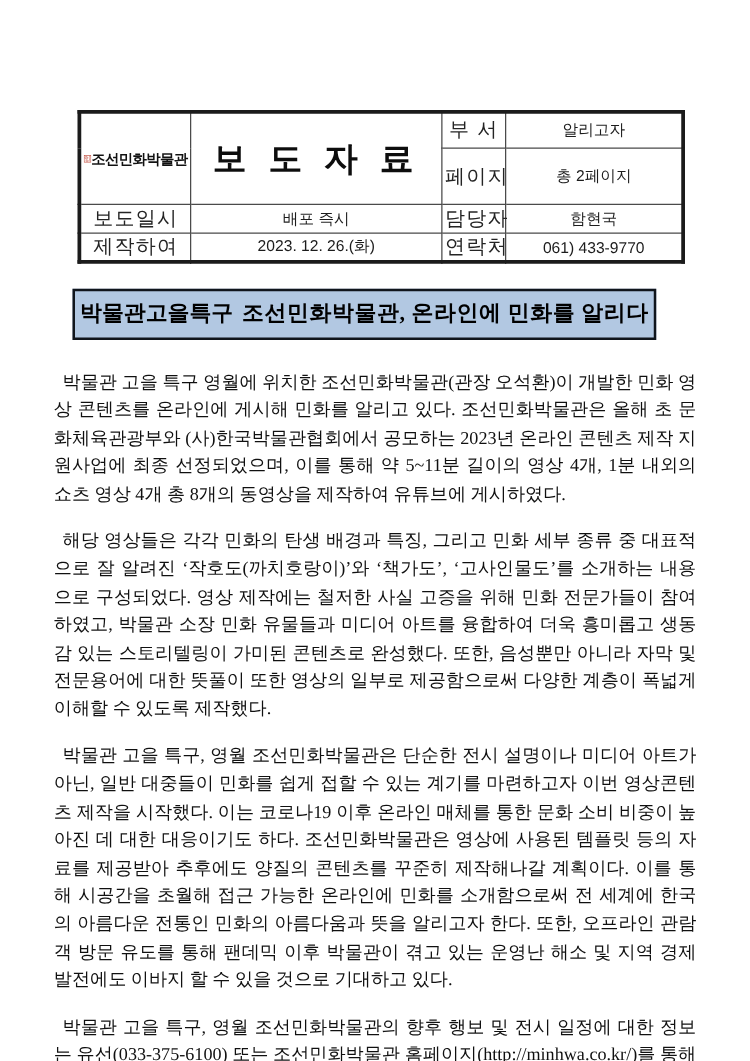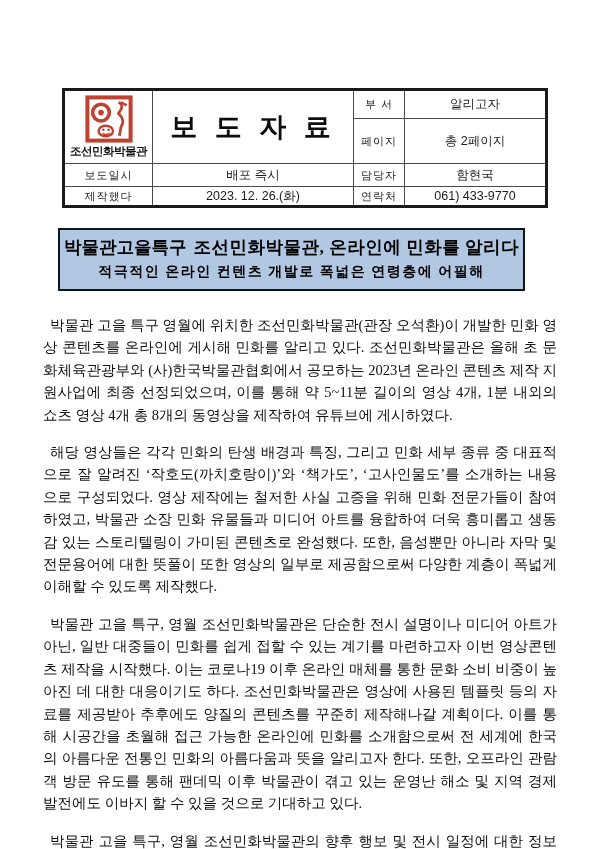--- a/index.html
+++ b/index.html
@@ -21,31 +21,31 @@
   }
   table.header-table td{
     border:1px solid #4a4a4a;
     text-align:center;vertical-align:middle;padding:0 2px;
   }
   tr.r1{height:29px;}
   tr.r2{height:45px;}
   tr.r3{height:23px;}
   tr.r4{height:20px;}
   td.logo-cell{padding:3px 0 2px;}
-  .seal-wrap{display:flex;flex-direction:column;align-items:center;justify-content:center;}
+  .seal-wrap{display:flex;flex-direction:row;align-items:center;justify-content:center;}
   .museum-name{
     font-size:11.5px;font-weight:700;letter-spacing:-0.5px;color:#111;margin-top:1px;
     white-space:nowrap;
   }
   td.doc-title{
     font-size:27px;font-weight:700;letter-spacing:5px;color:#0d0d0d;
     white-space:nowrap;
     margin-left:12px;
   }
-  td.lbl{font-size:11px;color:#242424;letter-spacing:1px;white-space:nowrap;}
+  td.lbl{font-size:16px;color:#242424;letter-spacing:1px;white-space:nowrap;}
   td.val{font-size:12.5px;color:#1c1c1c;white-space:nowrap;}
   
   .headline-box{
     width:467px;margin:20px 0 0 58px;
     background:var(--headline-bg);
     border:2px solid #10151c;
     text-align:center;
     padding:5px 4px 7px;
   }
   .headline-line1{
@@ -108,33 +108,32 @@
         <td class="lbl">페이지</td>
         <td class="val">총 2페이지</td>
       </tr>
       <tr class="r3">
         <td class="lbl">보도일시</td>
         <td class="val">배포 즉시</td>
         <td class="lbl">담당자</td>
         <td class="val">함현국</td>
       </tr>
       <tr class="r4">
-        <td class="lbl">제작했다</td>
+        <td class="lbl">제작하여</td>
         <td class="val">2023. 12. 26.(화)</td>
         <td class="lbl">연락처</td>
         <td class="val">061) 433-9770</td>
       </tr>
     </tbody>
   </table>
 
   <div class="headline-box">
     <div class="headline-line1">
       <span class="headline-badge">박물관고을특구</span><span>조선민화박물관, 온라인에 민화를 알리다</span>
     </div>
-    <div class="headline-line2">적극적인 온라인 컨텐츠 개발로 폭넓은 연령층에 어필해</div>
   </div>
 
   <div class="body-text">
     <p>박물관 고을 특구 영월에 위치한 조선민화박물관(관장 오석환)이 개발한 민화 영상 콘텐츠를 온라인에 게시해 민화를 알리고 있다. 조선민화박물관은 올해 초 문화체육관광부와 (사)한국박물관협회에서 공모하는 2023년 온라인 콘텐츠 제작 지원사업에 최종 선정되었으며, 이를 통해 약 5~11분 길이의 영상 4개, 1분 내외의 쇼츠 영상 4개 총 8개의 동영상을 제작하여 유튜브에 게시하였다.</p>
     <p>해당 영상들은 각각 민화의 탄생 배경과 특징, 그리고 민화 세부 종류 중 대표적으로 잘 알려진 ‘작호도(까치호랑이)’와 ‘책가도’, ‘고사인물도’를 소개하는 내용으로 구성되었다. 영상 제작에는 철저한 사실 고증을 위해 민화 전문가들이 참여하였고, 박물관 소장 민화 유물들과 미디어 아트를 융합하여 더욱 흥미롭고 생동감 있는 스토리텔링이 가미된 콘텐츠로 완성했다. 또한, 음성뿐만 아니라 자막 및 전문용어에 대한 뜻풀이 또한 영상의 일부로 제공함으로써 다양한 계층이 폭넓게 이해할 수 있도록 제작했다.</p>
     <p>박물관 고을 특구, 영월 조선민화박물관은 단순한 전시 설명이나 미디어 아트가 아닌, 일반 대중들이 민화를 쉽게 접할 수 있는 계기를 마련하고자 이번 영상콘텐츠 제작을 시작했다. 이는 코로나19 이후 온라인 매체를 통한 문화 소비 비중이 높아진 데 대한 대응이기도 하다. 조선민화박물관은 영상에 사용된 템플릿 등의 자료를 제공받아 추후에도 양질의 콘텐츠를 꾸준히 제작해나갈 계획이다. 이를 통해 시공간을 초월해 접근 가능한 온라인에 민화를 소개함으로써 전 세계에 한국의 아름다운 전통인 민화의 아름다움과 뜻을 알리고자 한다. 또한, 오프라인 관람객 방문 유도를 통해 팬데믹 이후 박물관이 겪고 있는 운영난 해소 및 지역 경제 발전에도 이바지 할 수 있을 것으로 기대하고 있다.</p>
     <p>박물관 고을 특구, 영월 조선민화박물관의 향후 행보 및 전시 일정에 대한 정보는 유선(033-375-6100) 또는 조선민화박물관 홈페이지(http://minhwa.co.kr/)를 통해 안내받을 수 있다.</p>
   </div>
 
 </div>

